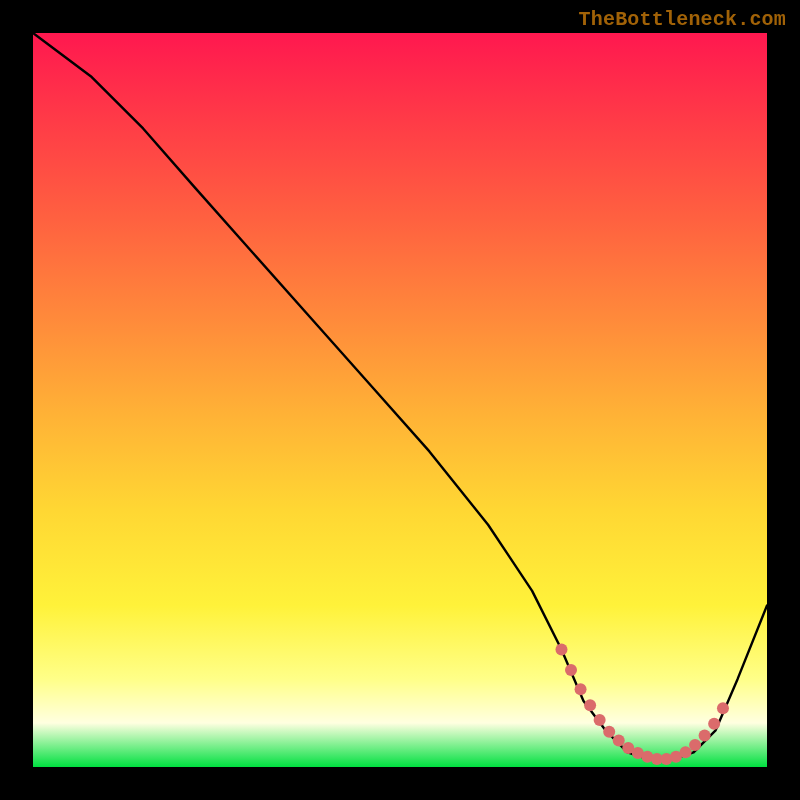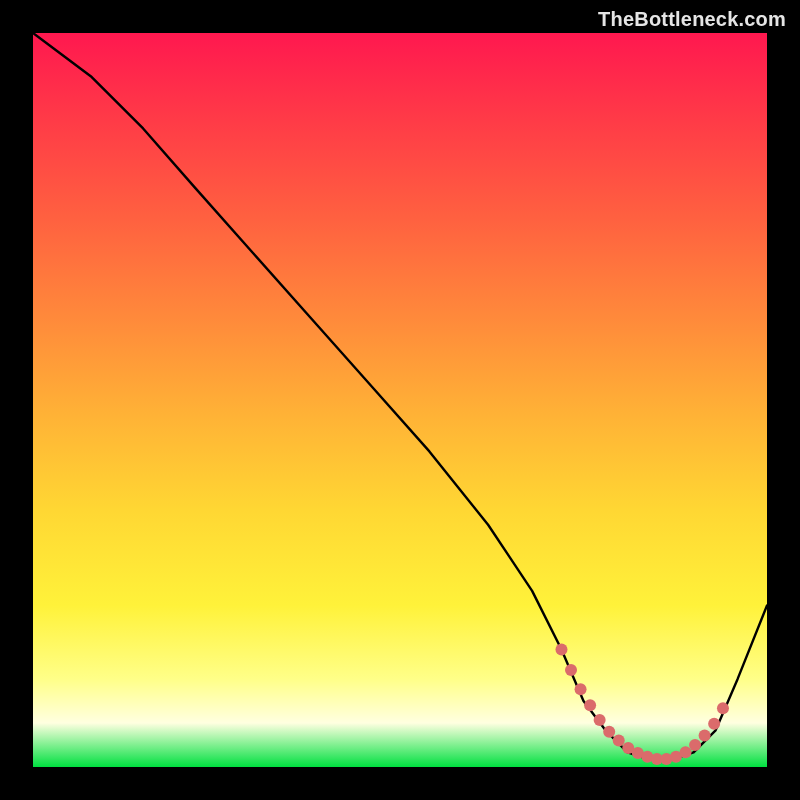--- a/index.html
+++ b/index.html
@@ -42,24 +42,24 @@
     );
   }
   .curve-svg {
     position: absolute;
     inset: 0;
   }
   .watermark {
     position: absolute;
     top: 8px;
     right: 14px;
-    font-family: Liberation Sans, sans-serif;
+    font-family: Liberation Mono, monospace;
     font-size: 20px;
     font-weight: 600;
-    color: #e5e5e5;
+    color: #a16207;
     letter-spacing: 0.2px;
     user-select: none;
   }
 </style>
 </head>
 <body>
 
 <div class="stage">
   <div class="watermark">TheBottleneck.com</div>
 

